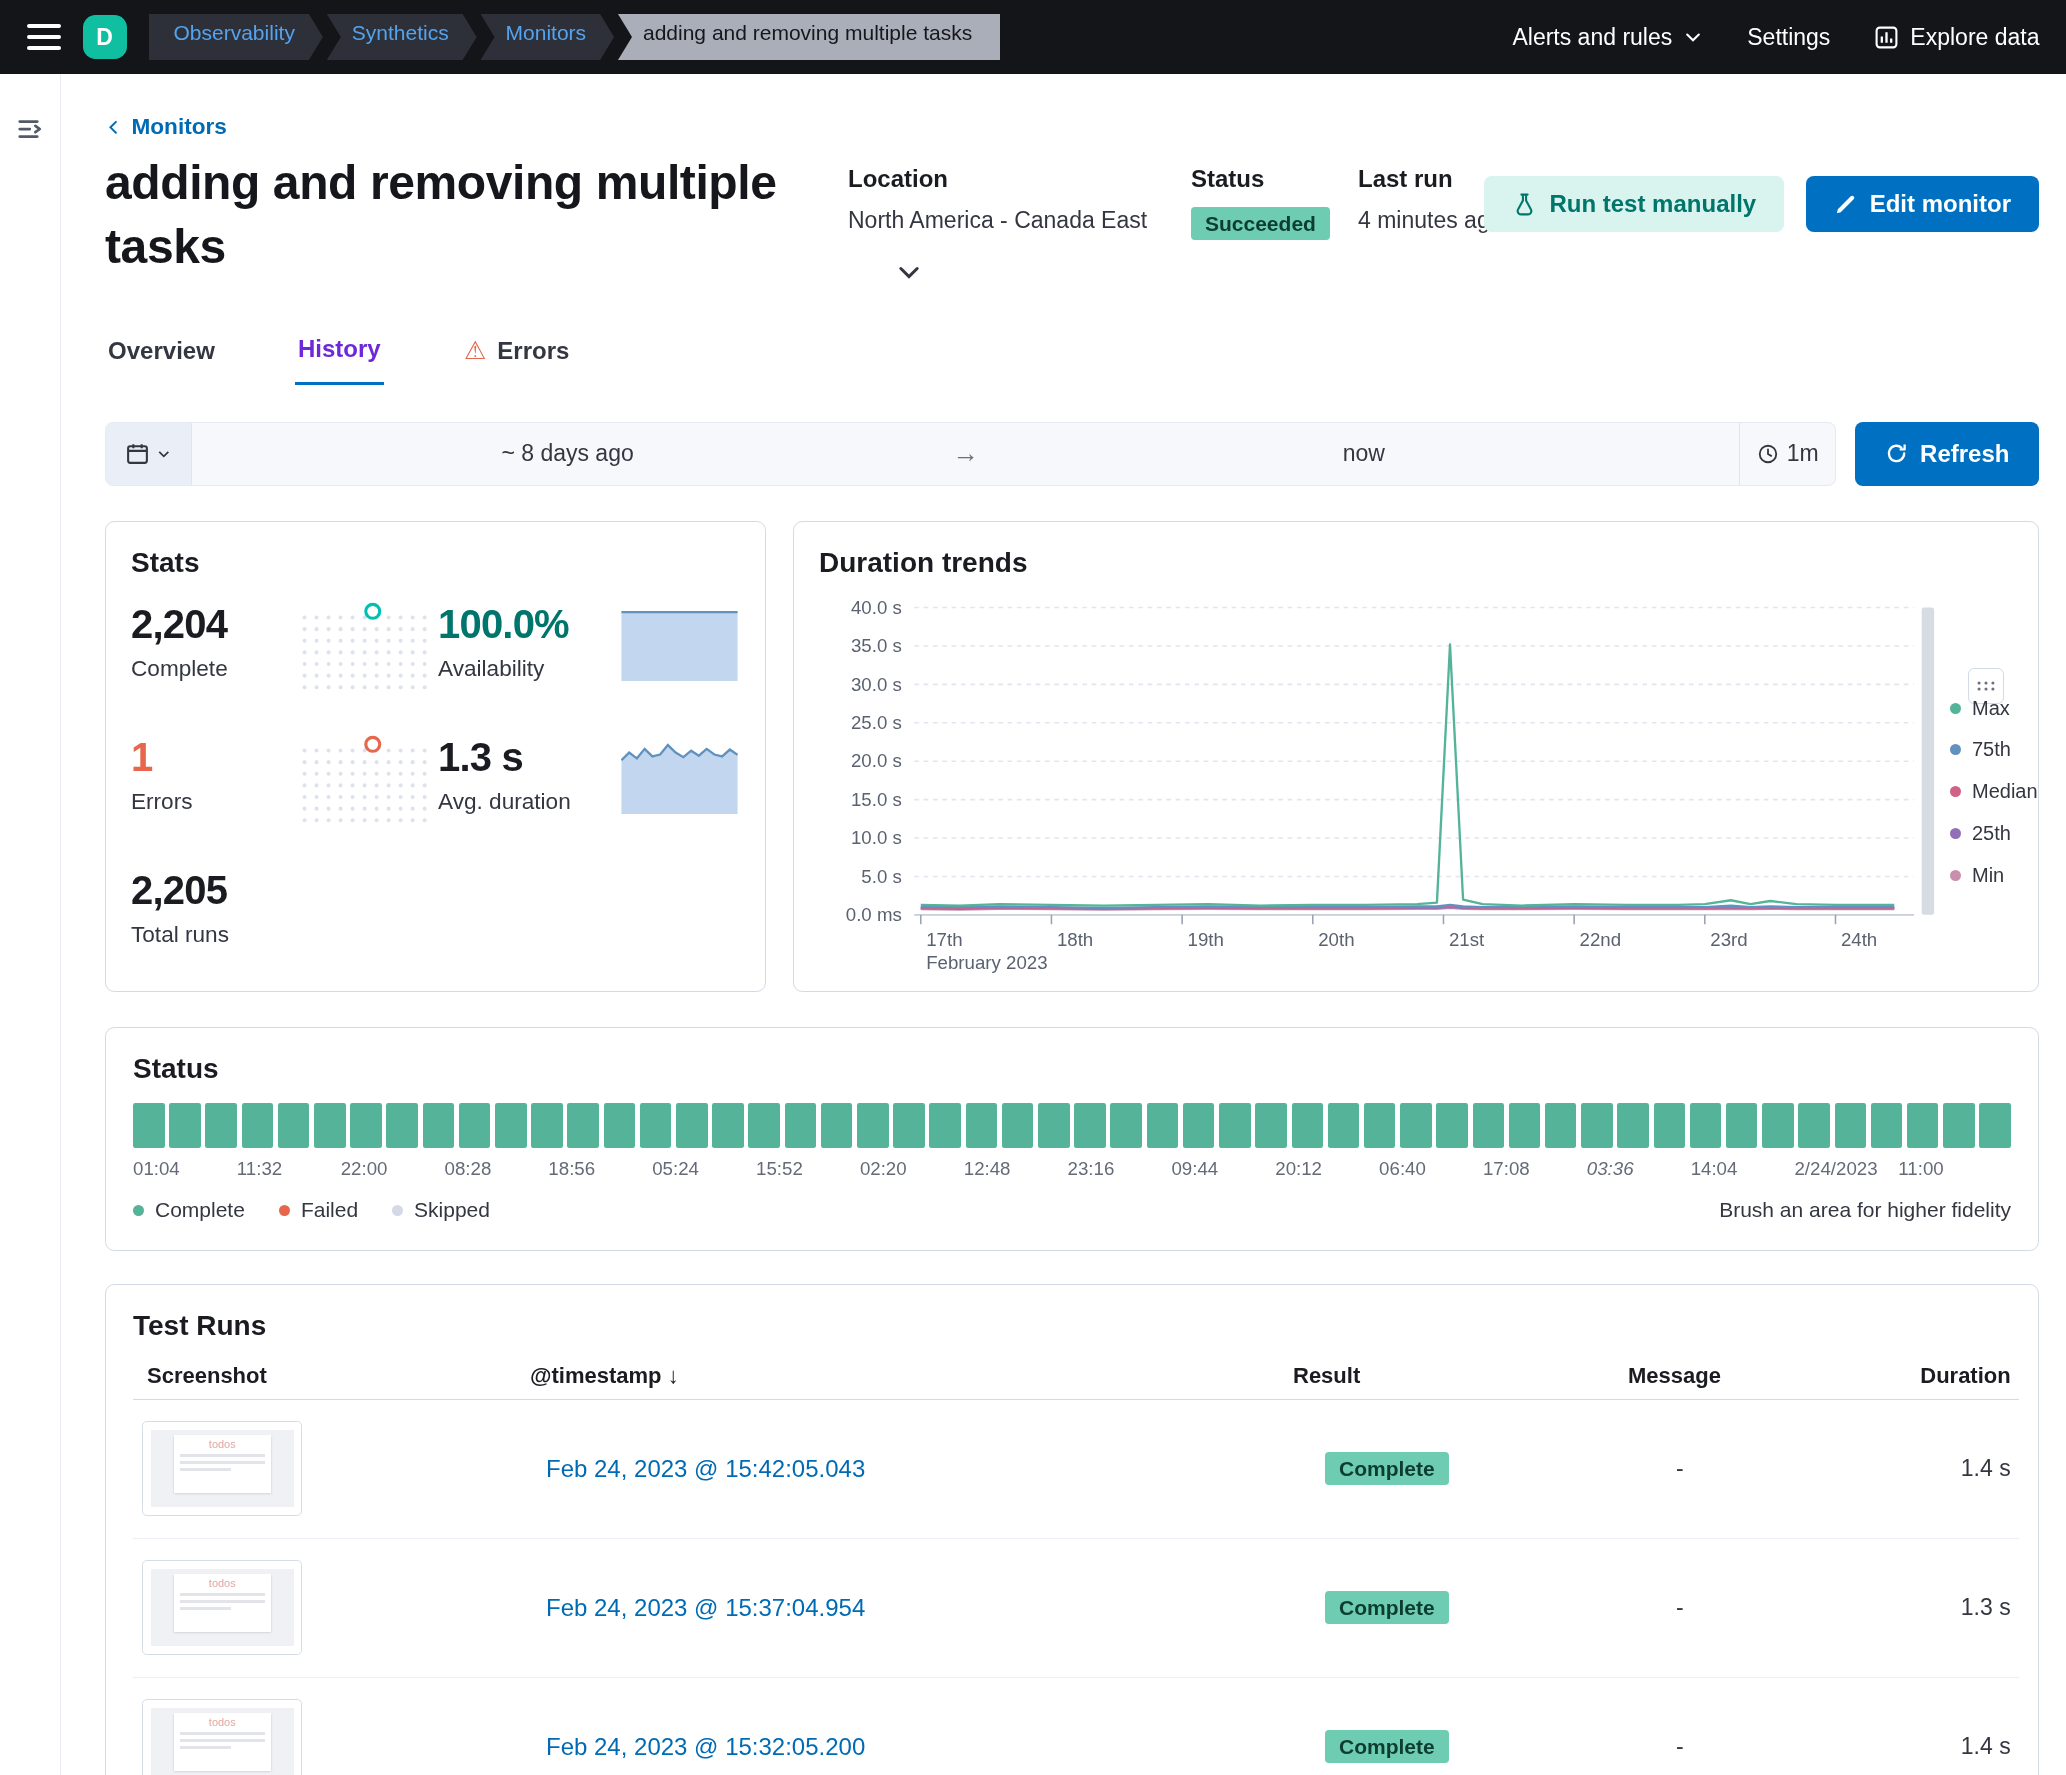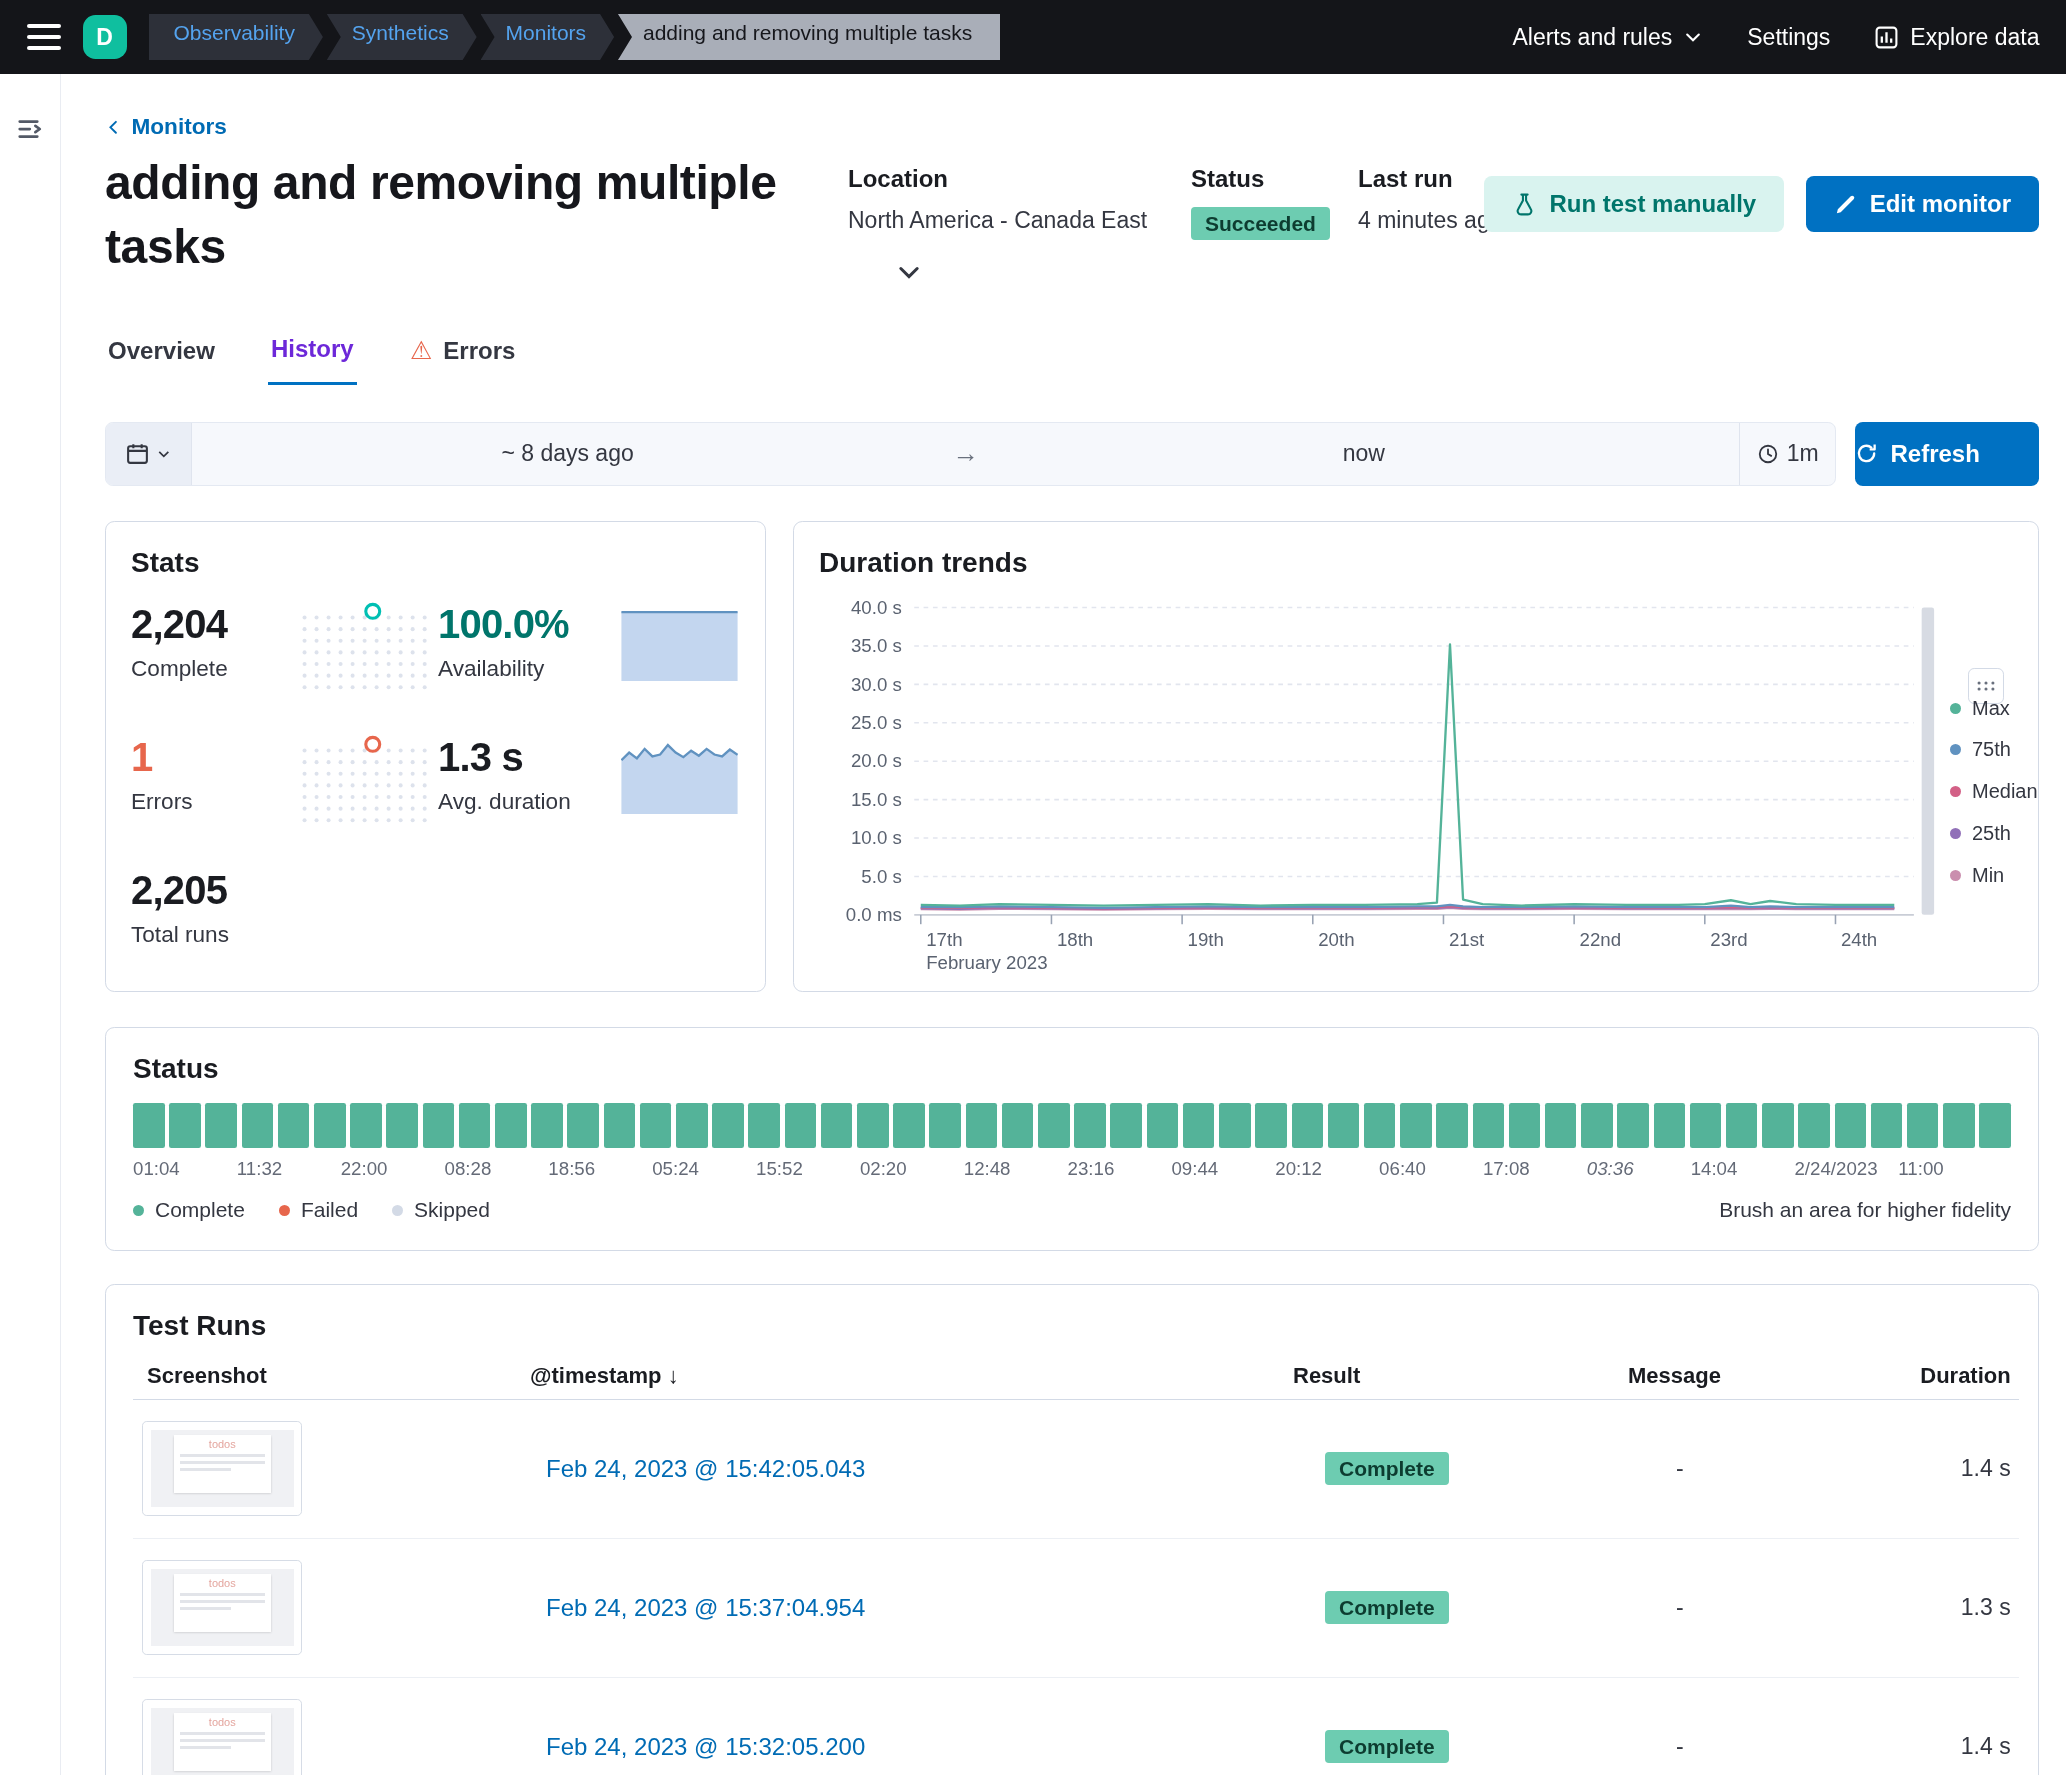--- a/index.html
+++ b/index.html
@@ -45,42 +45,42 @@
   .meta .mlabel { font-size:24px; font-weight:700; margin-bottom:14px; }
   .meta .mvalue { font-size:23px; color:#343741; }
   .badge { display:inline-block; padding:4.7px 14px; border-radius:3.9px; background:#6dccb1;
     color:#0d3c30; font-size:21px; font-weight:600; }
   .actions { position:absolute; right:0; top:25px; display:flex; gap:22px; }
   .btn { height:56px; border:none; border-radius:7.8px; font-size:24px; font-weight:600;
     display:flex; align-items:center; gap:12.5px; padding:0 28px; cursor:pointer; font-family:inherit; }
   .btn-run { background:#d9f3ef; color:#00756b; }
   .btn-edit { background:#0071c2; color:#fff; }
 
-  .tabs { display:flex; gap:50px; margin-top:3.1px; }
+  .tabs { display:flex; gap:77px; margin-top:3.1px; }
   .tab { background:none; border:none; font-family:inherit; font-size:24px; font-weight:700;
     color:#343741; padding:0 3.1px 18.7px; cursor:pointer; display:flex; align-items:center; gap:11px; }
   .tab.active { color:#6d28d9; border-bottom:3.9px solid #0071c2; }
   .warn-glyph { color:#e7664c; font-size:25px; line-height:1; }
 
   
   .datebar { display:flex; margin-top:37px; height:64px; }
   .date-control { flex:1; display:flex; align-items:stretch; background:#f6f8fc;
     border:1.6px solid #e4e9f2; border-radius:7.8px; overflow:hidden; }
   .date-cal-btn { width:86px; background:#eaeef6; border:none; border-right:1.6px solid #dfe4ee;
     display:flex; align-items:center; justify-content:center; gap:6.2px; cursor:pointer; }
   .date-text { flex:1; display:flex; align-items:center; justify-content:center; font-size:23px;
     color:#343741; background:none; border:none; font-family:inherit; cursor:pointer; }
   .date-arrow { width:45px; display:flex; align-items:center; justify-content:center;
     font-size:26.5px; color:#69707d; }
   .date-interval { width:96px; border-left:1.6px solid #dfe4ee; display:flex; align-items:center;
     justify-content:center; gap:7.8px; font-size:23px; color:#343741; background:none; border-top:none;
     border-right:none; border-bottom:none; font-family:inherit; cursor:pointer; }
   .refresh-btn { margin-left:18.7px; width:184px; background:#0071c2; color:#fff; border:none;
     border-radius:7.8px; font-size:24px; font-weight:600; display:flex; align-items:center;
-    gap:12.5px; cursor:pointer; font-family:inherit; }
+    justify-content:center; gap:12.5px; cursor:pointer; font-family:inherit; }
 
   
   .panel { border:1.6px solid #d3dae6; border-radius:9.3px; background:#fff; }
   .panel h2 { font-size:28px; font-weight:700; color:#1a1c21; }
   .panels-row { display:flex; gap:27px; margin-top:35px; }
 
   .stats-panel { width:661px; height:471px; padding:25px; }
   .stats-grid { display:grid; grid-template-columns:167px 140px 183px 117px; row-gap:37px;
     margin-top:23px; align-items:start; }
   .stat-value { font-size:40px; font-weight:700; letter-spacing:-0.8px; }

